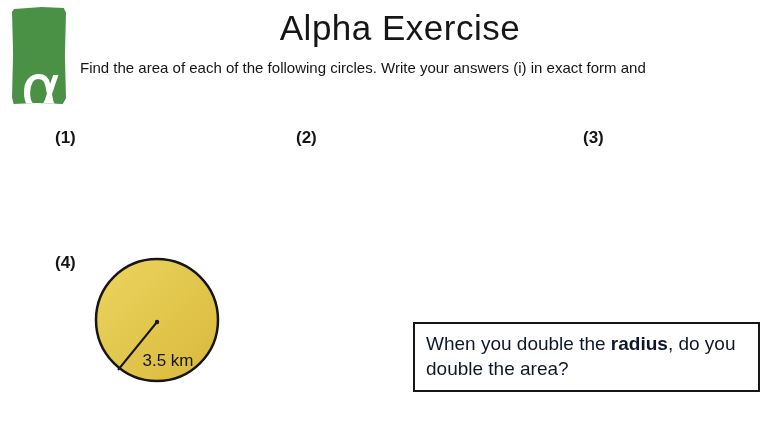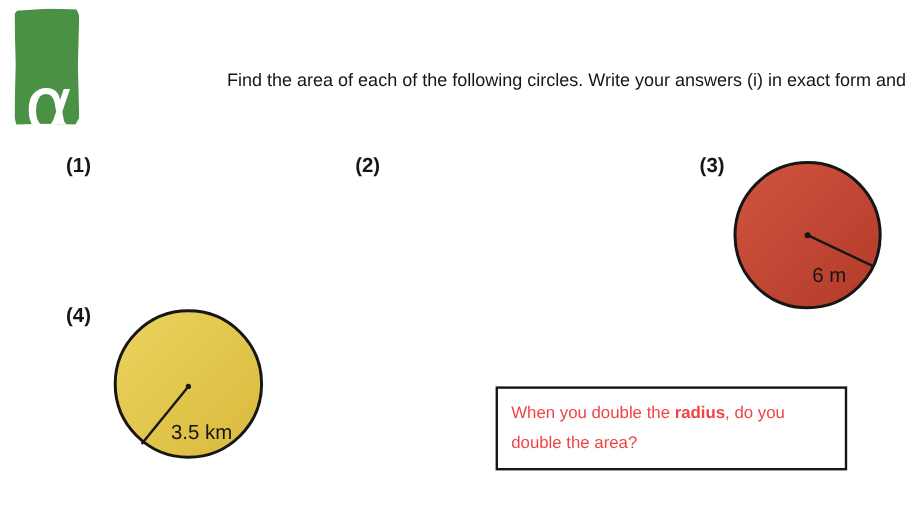--- a/index.html
+++ b/index.html
@@ -39,21 +39,21 @@
     text-align: center;
     font-size: 35px;
     font-weight: 400;
     letter-spacing: 0.5px;
     color: #161616;
   }
   .subtitle {
     position: absolute;
     left: 80px; top: 58px;
     width: 675px;
-    text-align: right;
+    text-align: left;
     font-size: 15px;
     line-height: 20px;
     color: #161616;
   }
 
   
   .prob-num {
     position: absolute;
     font-size: 17px;
     font-weight: 700;
@@ -74,64 +74,51 @@
   .fig text {
     font-family: "Liberation Sans", "DejaVu Sans", sans-serif;
     font-size: 17px;
     fill: #161616;
   }
 
   
   .question-box {
     position: absolute;
     left: 413px; top: 322px;
-    width: 293px; height: 70px;
+    width: 347px; height: 70px;
     box-sizing: border-box;
     border: 2px solid #161616;
     padding: 7px 11px;
-    font-size: 14px;
+    font-size: 19px;
     line-height: 25px;
-    color: #ef4444;
+    color: #0f172a;
     background: #ffffff;
   }
 </style>
 </head>
 <body>
 
 <div class="stage">
 
   <div class="logo" style="background:#4a9145;">
     <span class="logo-letter">α</span>
   </div>
 
+  <div class="title">Alpha Exercise</div>
   <div class="subtitle">
     <div>Find the area of each of the following circles. Write your answers (i) in exact form and</div>
   </div>
 
   <div class="prob-num num1">(1)</div>
   <div class="prob-num num2">(2)</div>
   <div class="prob-num num3">(3)</div>
   <div class="prob-num num4">(4)</div>
 
 
 
-  <div class="fig fig3">
-    <svg viewBox="0 0 126 126">
-      <defs>
-        <linearGradient id="grad3" x1="0" y1="0" x2="1" y2="1">
-          <stop offset="0" stop-color="#d05540"></stop>
-          <stop offset="1" stop-color="#b23a28"></stop>
-        </linearGradient>
-      </defs>
-      <circle cx="63" cy="63" r="60.5" fill="url(#grad3)" stroke="#161616" stroke-width="2.5"></circle>
-      <line x1="63" y1="63" x2="118" y2="89" stroke="#161616" stroke-width="2"></line>
-      <circle cx="63" cy="63" r="2.5" fill="#161616"></circle>
-      <text x="81" y="102" text-anchor="middle">6 m</text>
-    </svg>
-  </div>
 
   <div class="fig fig4">
     <svg viewBox="0 0 127 127">
       <defs>
         <linearGradient id="grad4" x1="0" y1="0" x2="1" y2="1">
           <stop offset="0" stop-color="#ecd45f"></stop>
           <stop offset="1" stop-color="#d8b93b"></stop>
         </linearGradient>
       </defs>
       <circle cx="63" cy="63" r="61" fill="url(#grad4)" stroke="#161616" stroke-width="2.5"></circle>

